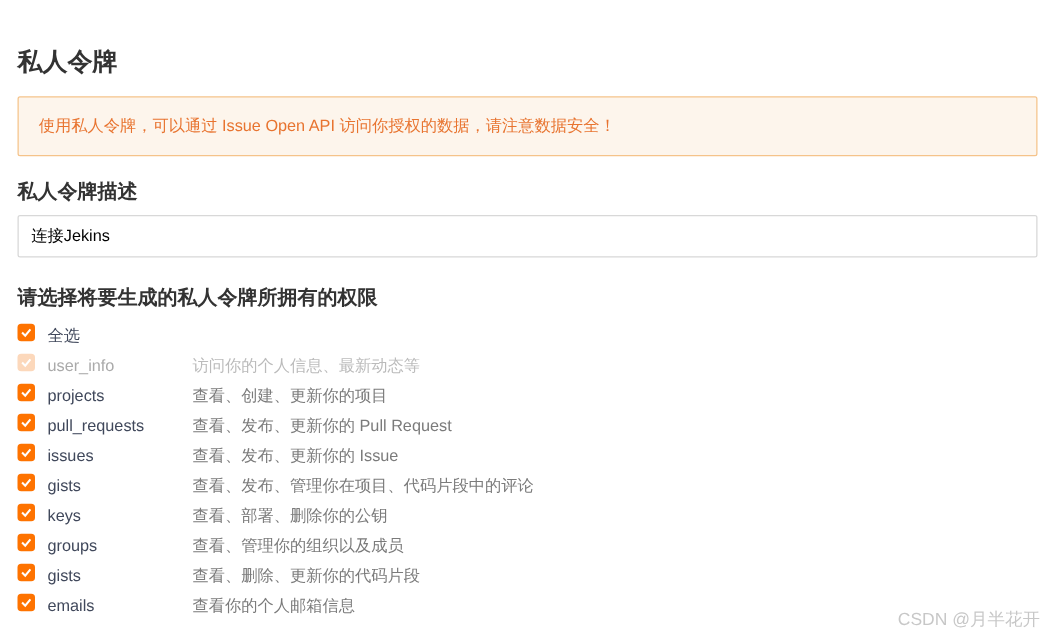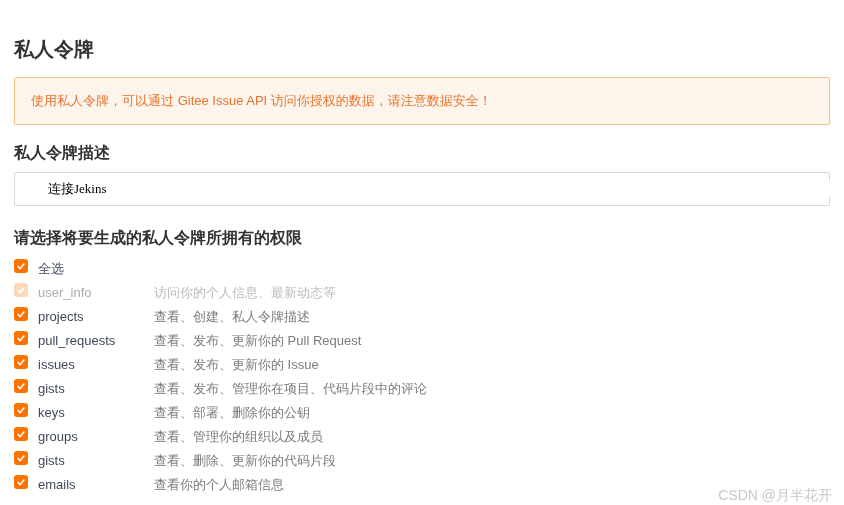--- a/index.html
+++ b/index.html
@@ -41,22 +41,21 @@
       border: 1px solid #d8d8d8;
       border-radius: 2px;
       padding: 8px 10px;
       margin-bottom: 22px;
     }
     .input-wrap input {
       border: none;
       outline: none;
       width: 100%;
       font-size: 13px;
-      font-family: Liberation Serif, serif;
-      margin-left: 23px;
+      font-family: Liberation Sans, sans-serif;
     }
     .perm-list {
       margin-top: 8px;
       margin-bottom: 18px;
     }
     .perm-row {
       display: flex;
       align-items: flex-start;
       padding: 2px 0;
       line-height: 20px;
@@ -94,21 +93,21 @@
       font-size: 14px;
       pointer-events: none;
     }
   </style>
 </head>
 <body>
 
 <h2>私人令牌</h2>
 
 <div class="alert">
-  <span>使用私人令牌，可以通过 </span><a href="#">Gitee Issue API</a><span> 访问你授权的数据，请注意数据安全！</span>
+  <span>使用私人令牌，可以通过 </span><a href="#">Issue Open API</a><span> 访问你授权的数据，请注意数据安全！</span>
 </div>
 
 <div class="section-label">私人令牌描述</div>
 <div class="input-wrap">
   <input type="text" value="连接Jekins" style="">
 </div>
 
 <div class="section-label">请选择将要生成的私人令牌所拥有的权限</div>
 
 <div class="perm-list">
@@ -130,21 +129,21 @@
         <span class="perm-name disabled">user_info</span>
         <span class="perm-desc disabled">访问你的个人信息、最新动态等</span>
       </div>
       <div class="perm-row">
         <span class="cb">
           <svg viewBox="0 0 12 12">
             <path d="M2 6 L5 9 L10 3" stroke="#fff" stroke-width="2" fill="none"></path>
           </svg>
         </span>
         <span class="perm-name">projects</span>
-        <span class="perm-desc">查看、创建、私人令牌描述</span>
+        <span class="perm-desc">查看、创建、更新你的项目</span>
       </div>
       <div class="perm-row">
         <span class="cb">
           <svg viewBox="0 0 12 12">
             <path d="M2 6 L5 9 L10 3" stroke="#fff" stroke-width="2" fill="none"></path>
           </svg>
         </span>
         <span class="perm-name">pull_requests</span>
         <span class="perm-desc">查看、发布、更新你的 Pull Request</span>
       </div>

